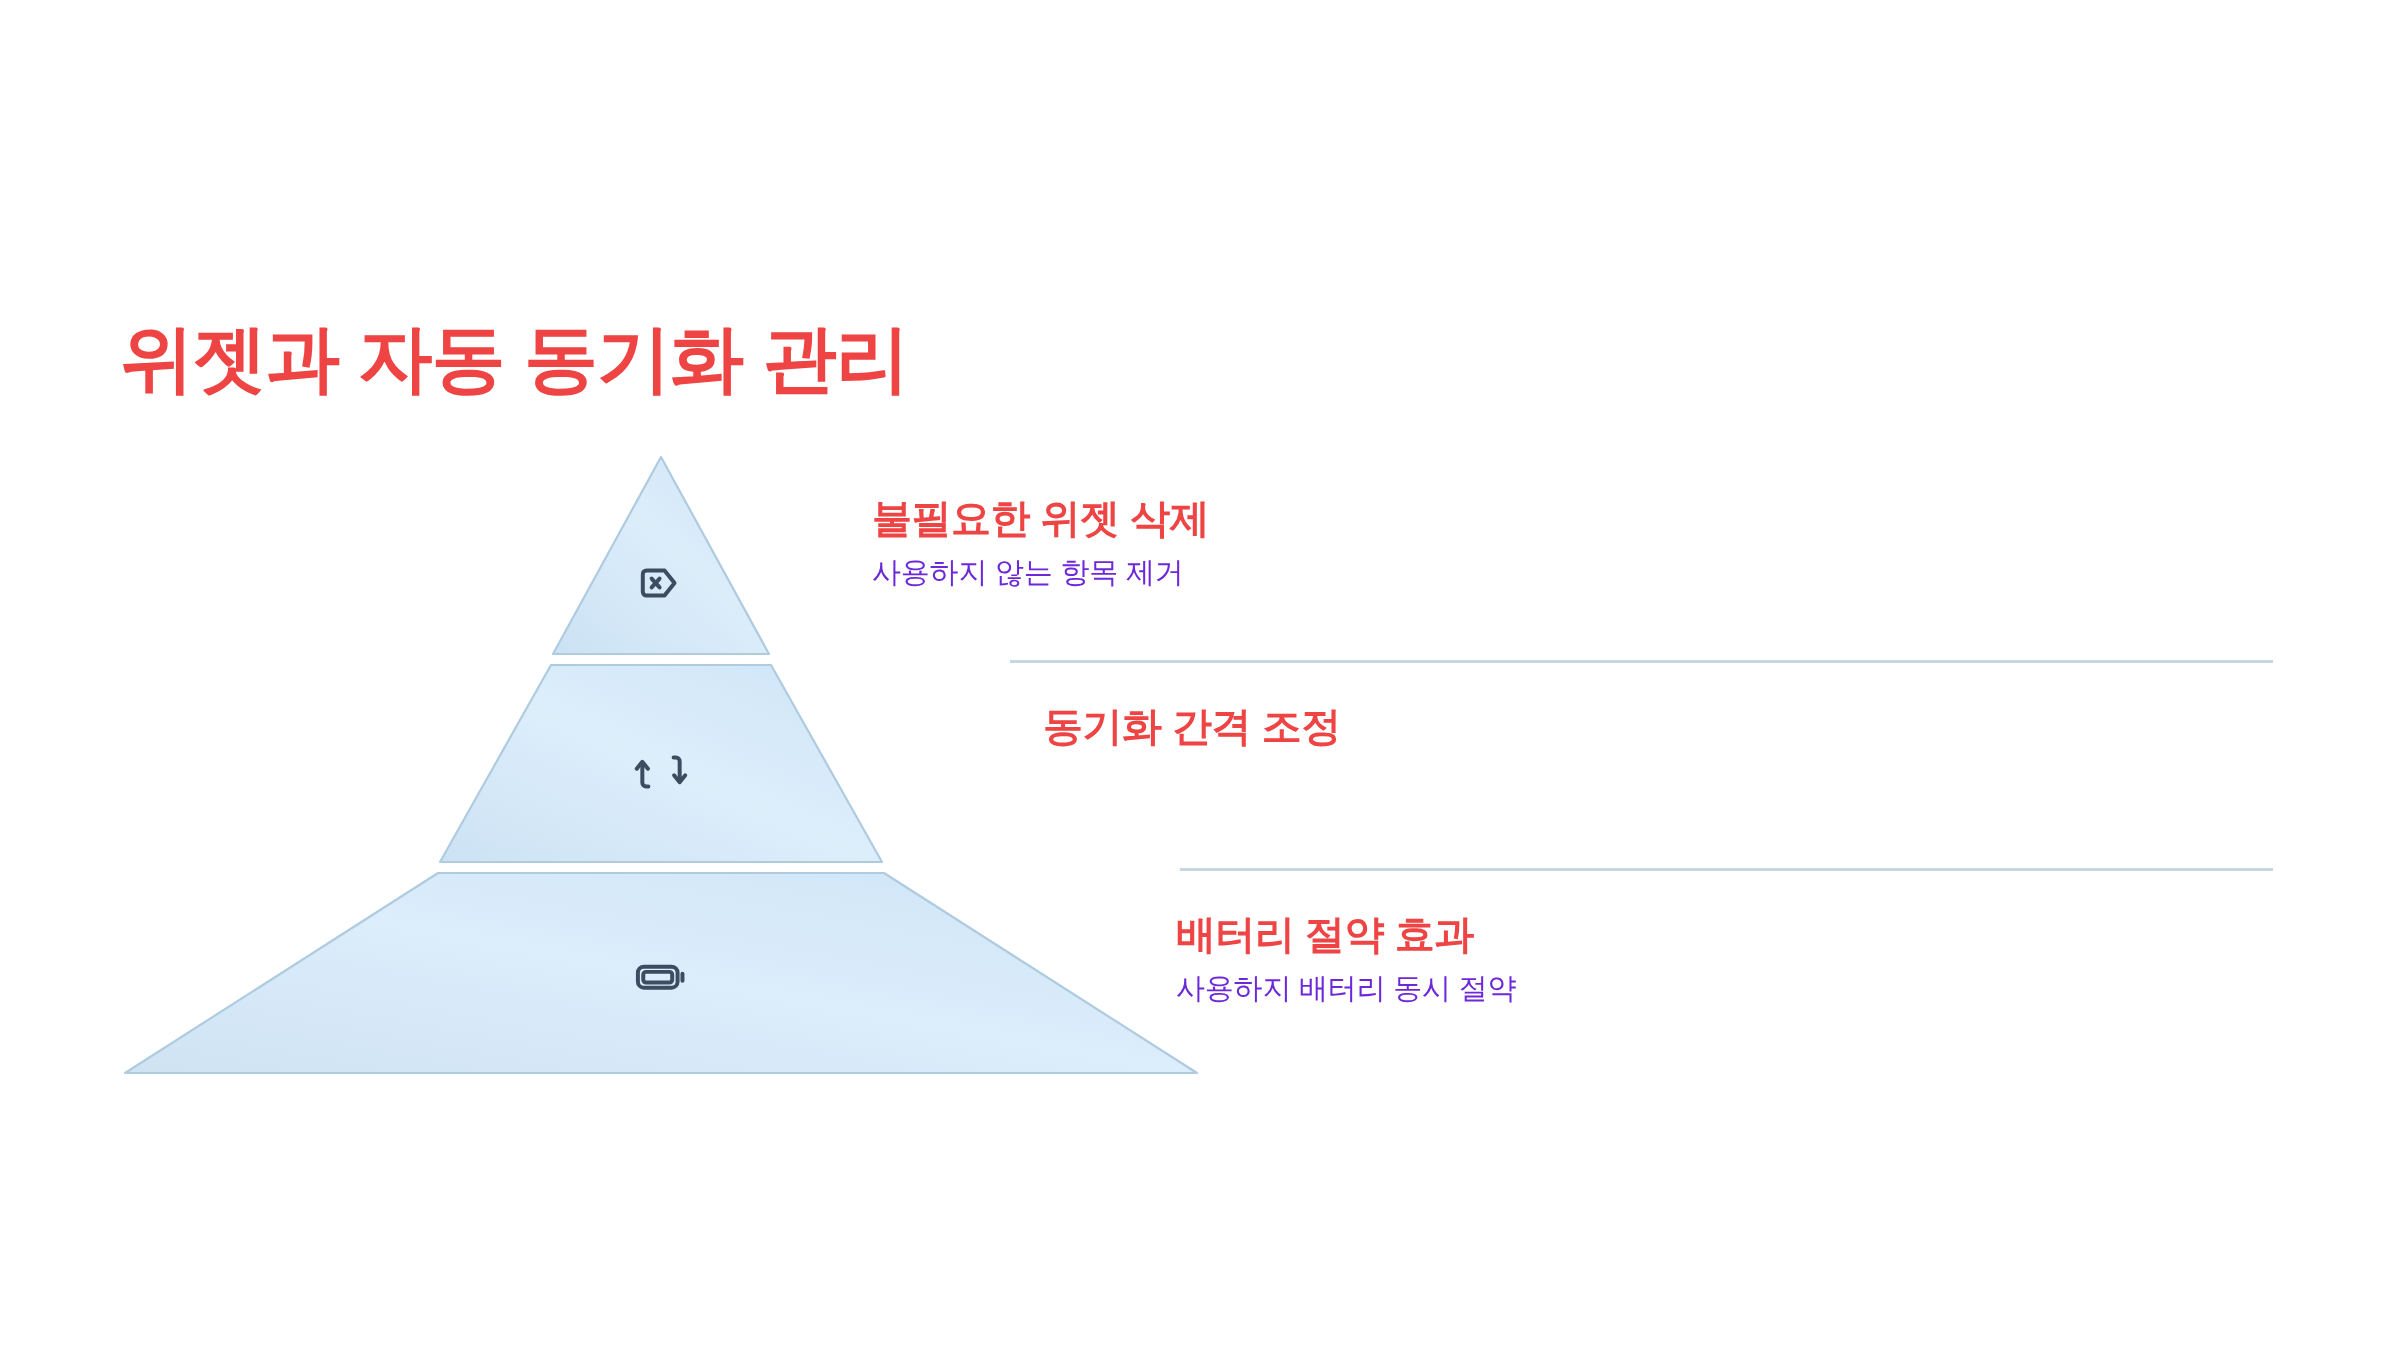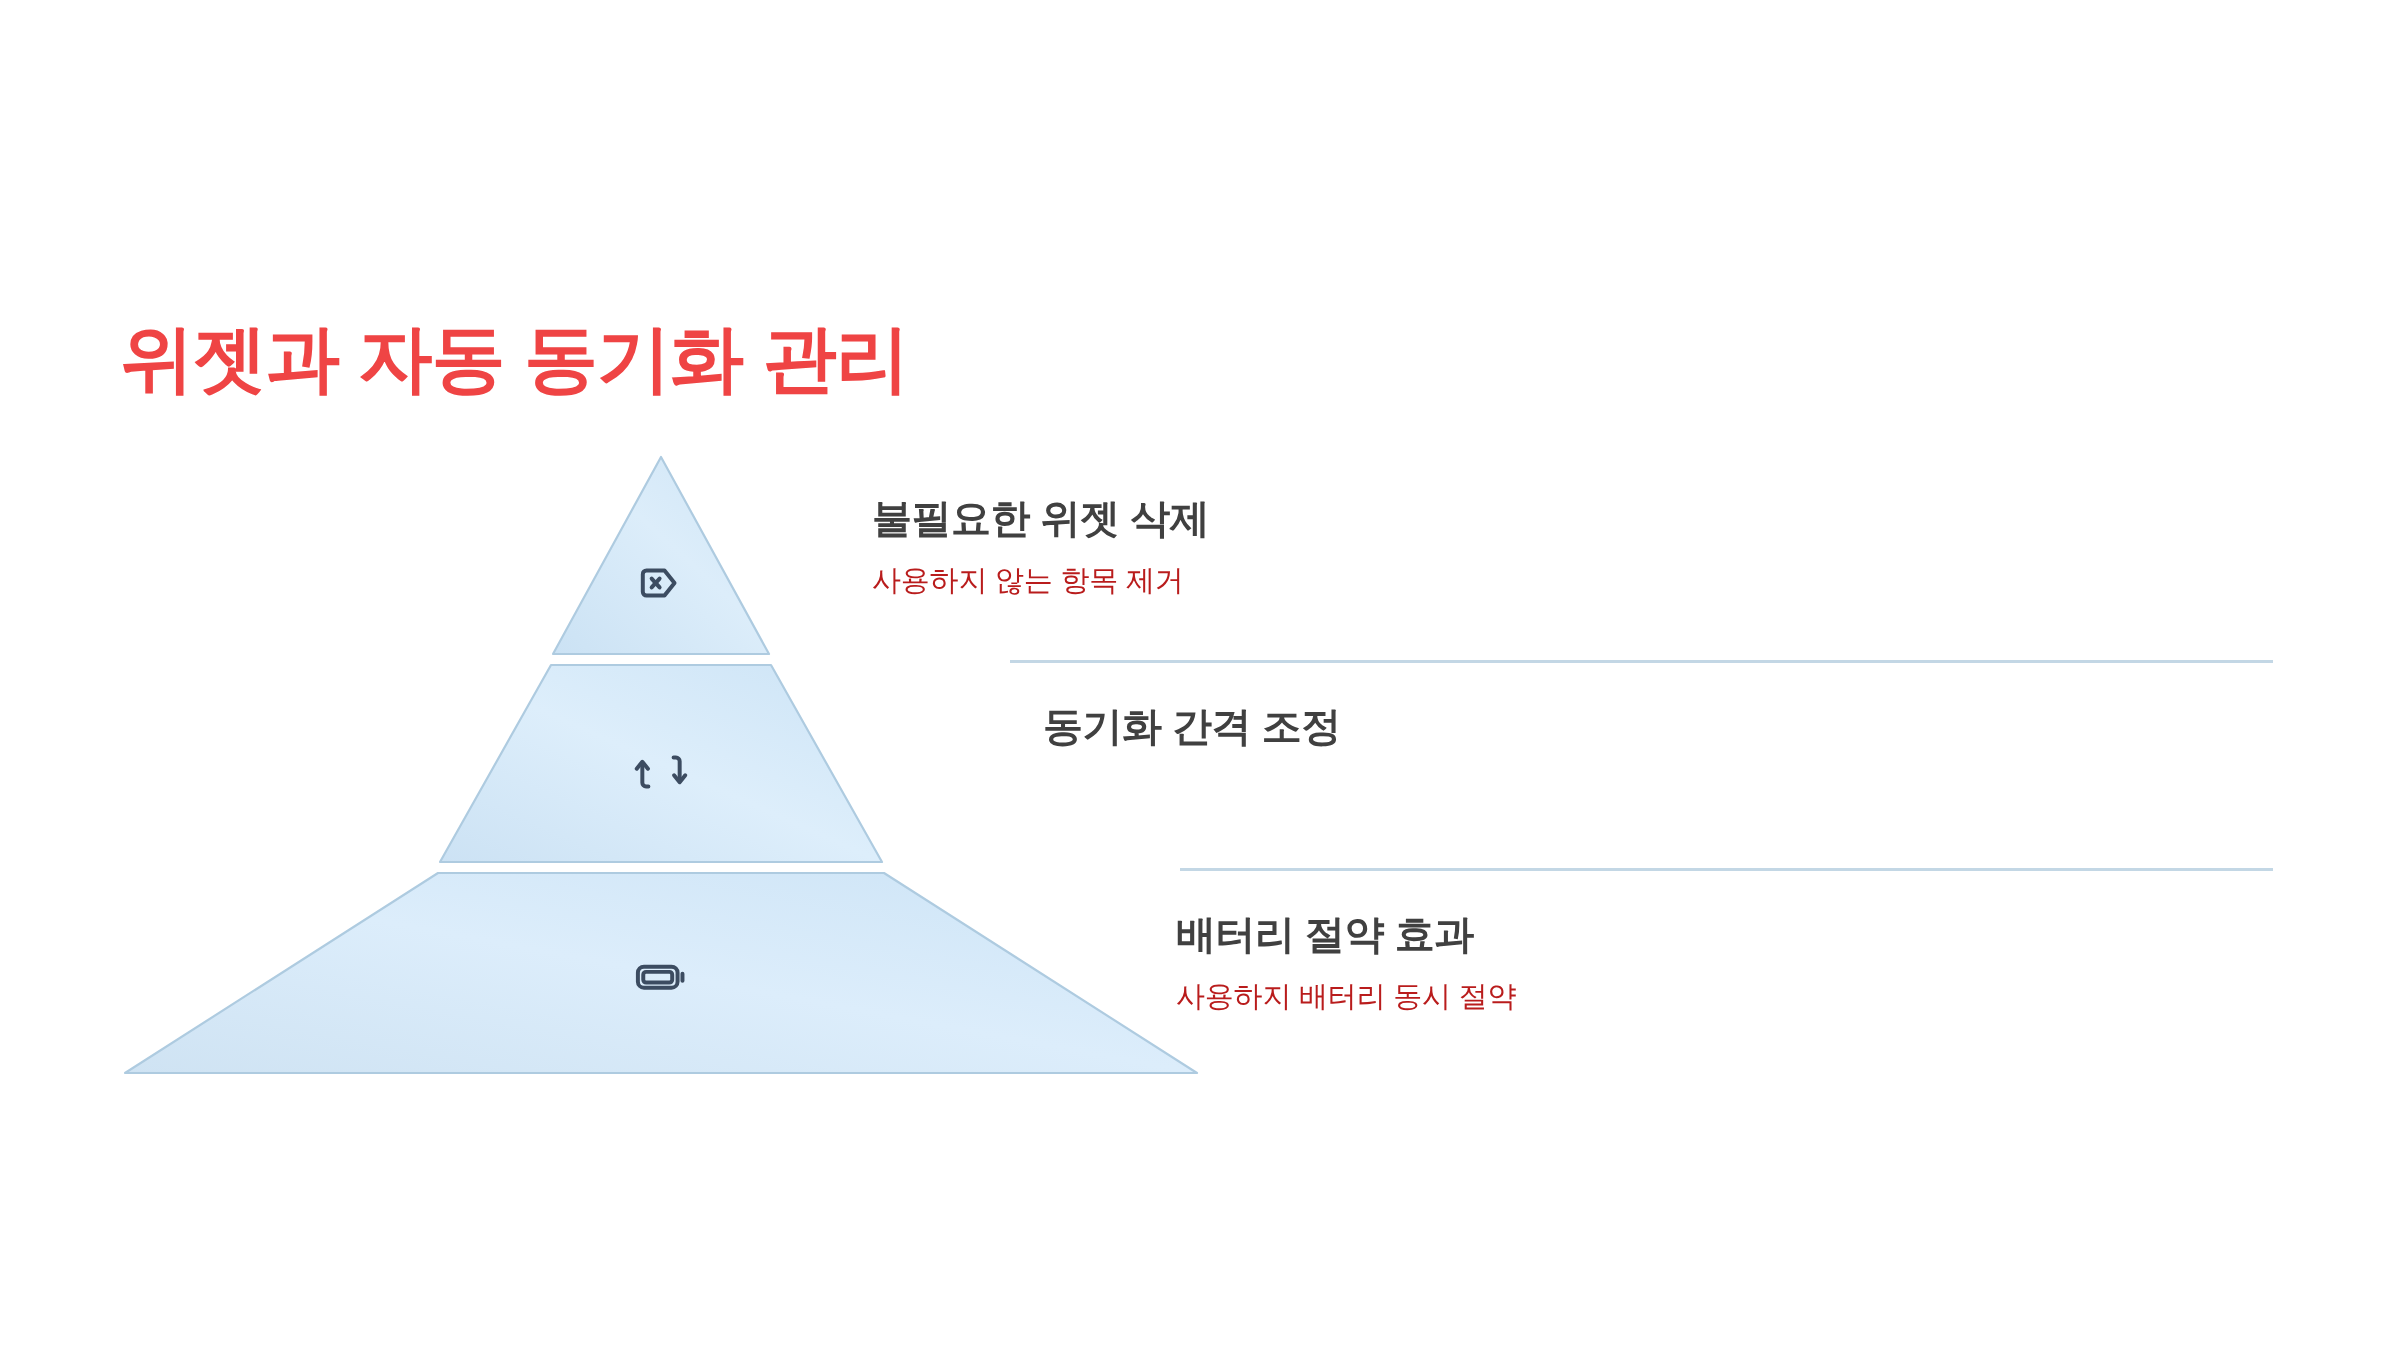--- a/index.html
+++ b/index.html
@@ -76,30 +76,30 @@
   #divider-1 { left: 1010px; top: 660px;  width: 1263px; }
   #divider-2 { left: 1180px; top: 868px;  width: 1093px; }
 
   
   .tier-text {
     position: absolute;
   }
   .tier-heading {
     font-size: 40px;
     font-weight: 700;
-    color: #404040;
+    color: #ef4444;
     letter-spacing: -0.5px;
     line-height: 1.2;
     white-space: nowrap;
   }
   .tier-subtext {
-    margin-top: 20px;
+    margin-top: 12px;
     font-size: 29px;
     font-weight: 400;
-    color: #b91c1c;
+    color: #6d28d9;
     letter-spacing: -0.2px;
     line-height: 1.3;
     white-space: nowrap;
   }
 
   #text-tier-1 { left: 872px;  top: 494px; }
   #text-tier-2 { left: 1043px; top: 702px; }
   #text-tier-3 { left: 1176px; top: 910px; }
 </style>
 </head>

